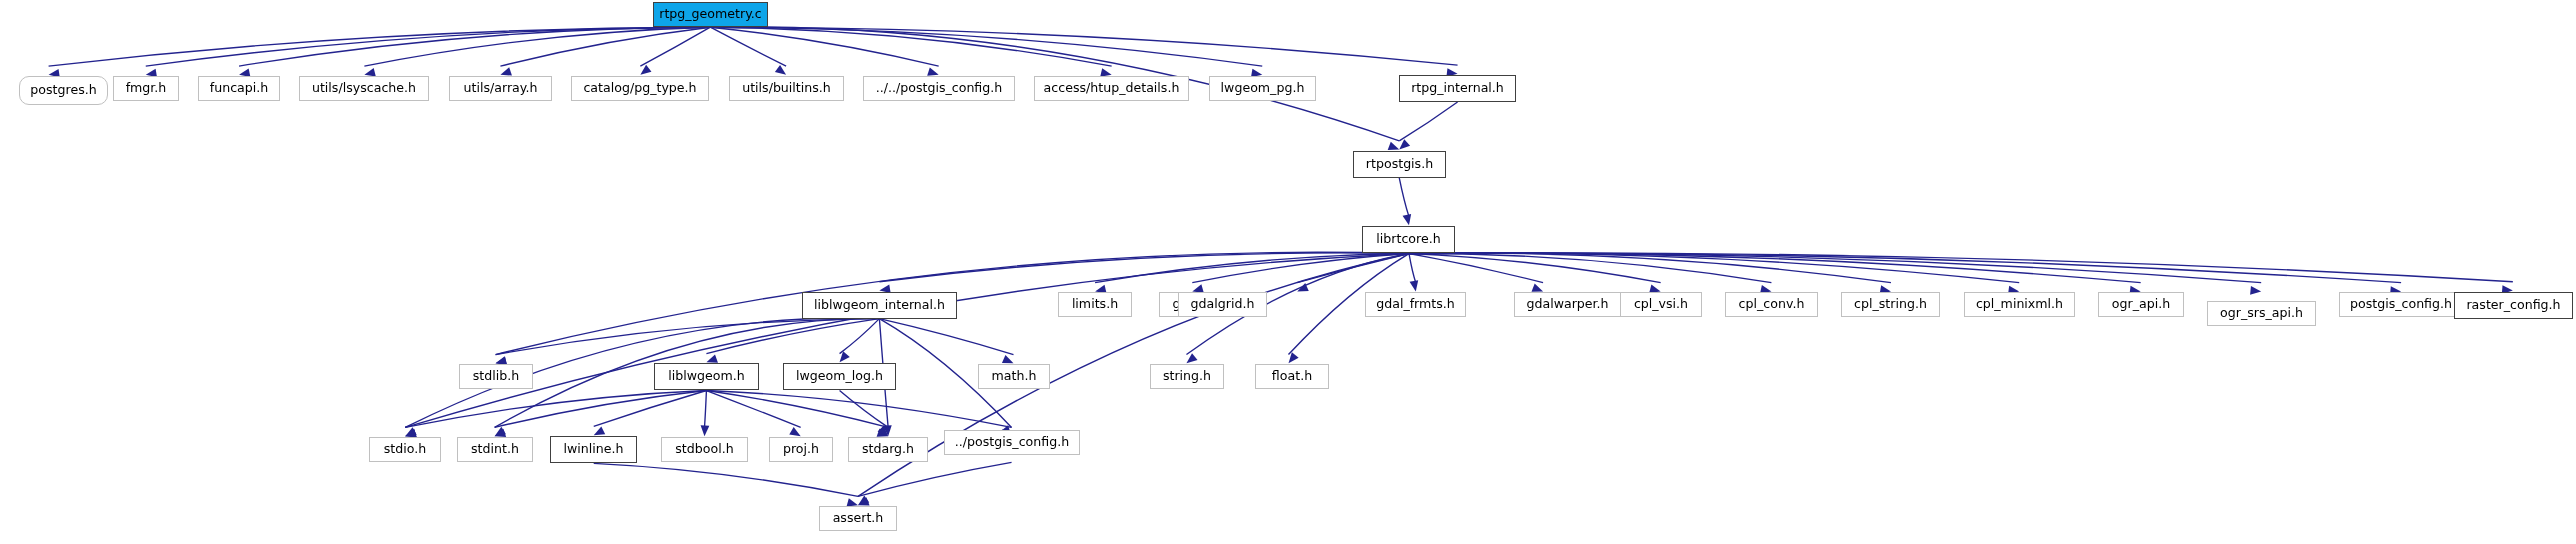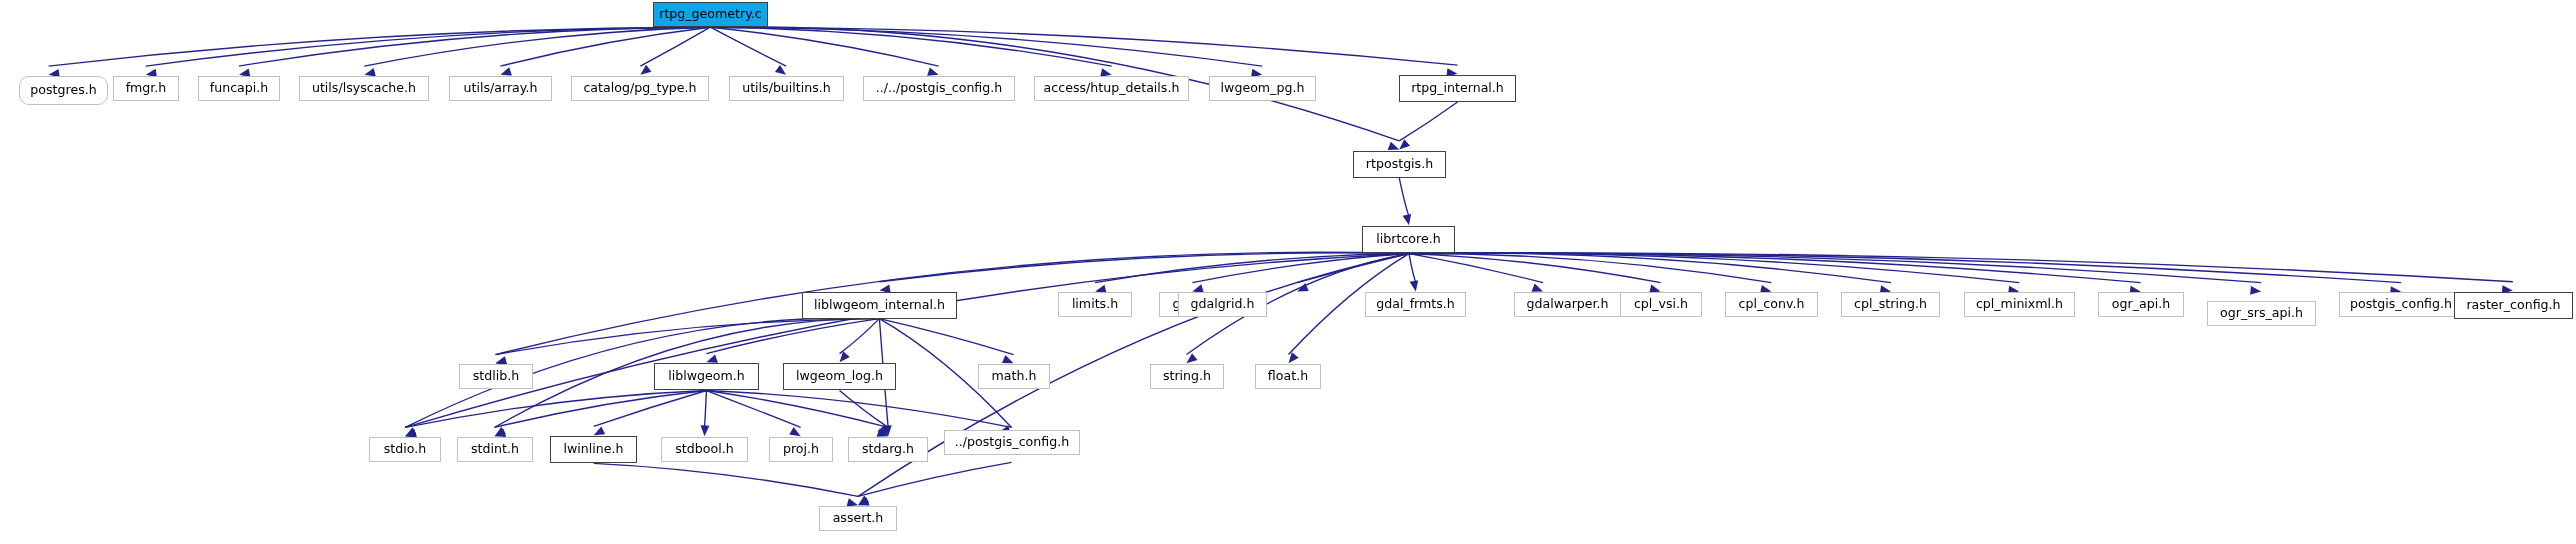--- a/index.html
+++ b/index.html
@@ -227,21 +227,21 @@
       </div>
       <div class="node bold" style="left: 783px; top: 363px; width: 113px; height: 27px;">
         <span>lwgeom_log.h</span>
       </div>
       <div class="node" style="left: 978px; top: 364px; width: 72px; height: 25px;">
         <span>math.h</span>
       </div>
       <div class="node" style="left: 1150px; top: 364px; width: 74px; height: 25px;">
         <span>string.h</span>
       </div>
-      <div class="node" style="left: 1255px; top: 364px; width: 66px; height: 25px; justify-content: center;">
+      <div class="node" style="left: 1255px; top: 364px; width: 74px; height: 25px; justify-content: center;">
         <span>float.h</span>
       </div>
       <div class="node" style="left: 369px; top: 437px; width: 72px; height: 25px;">
         <span>stdio.h</span>
       </div>
       <div class="node" style="left: 457px; top: 437px; width: 76px; height: 25px;">
         <span>stdint.h</span>
       </div>
       <div class="node bold" style="left: 550px; top: 436px; width: 87px; height: 27px;">
         <span>lwinline.h</span>

